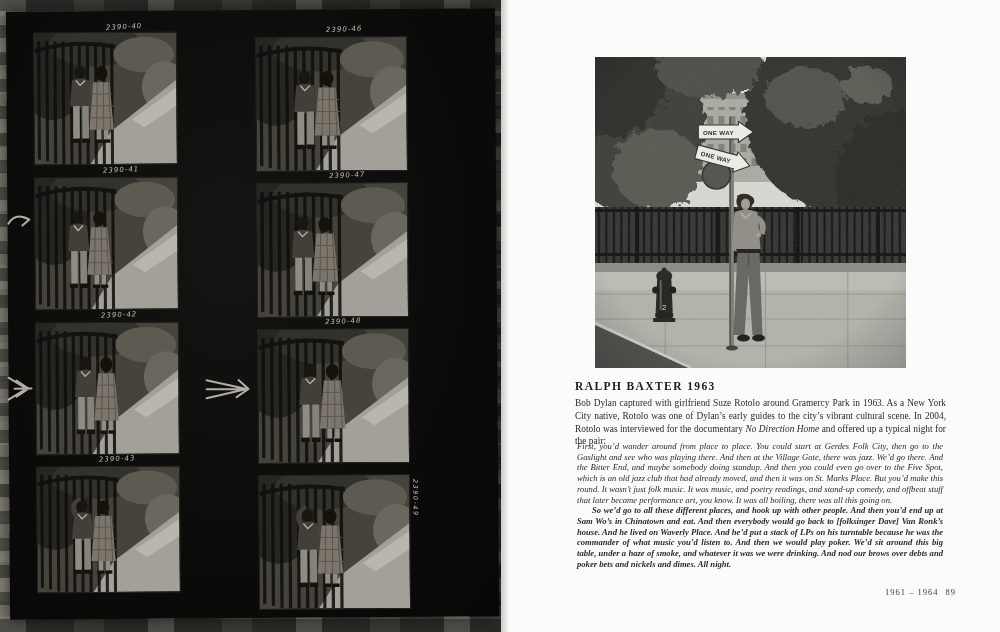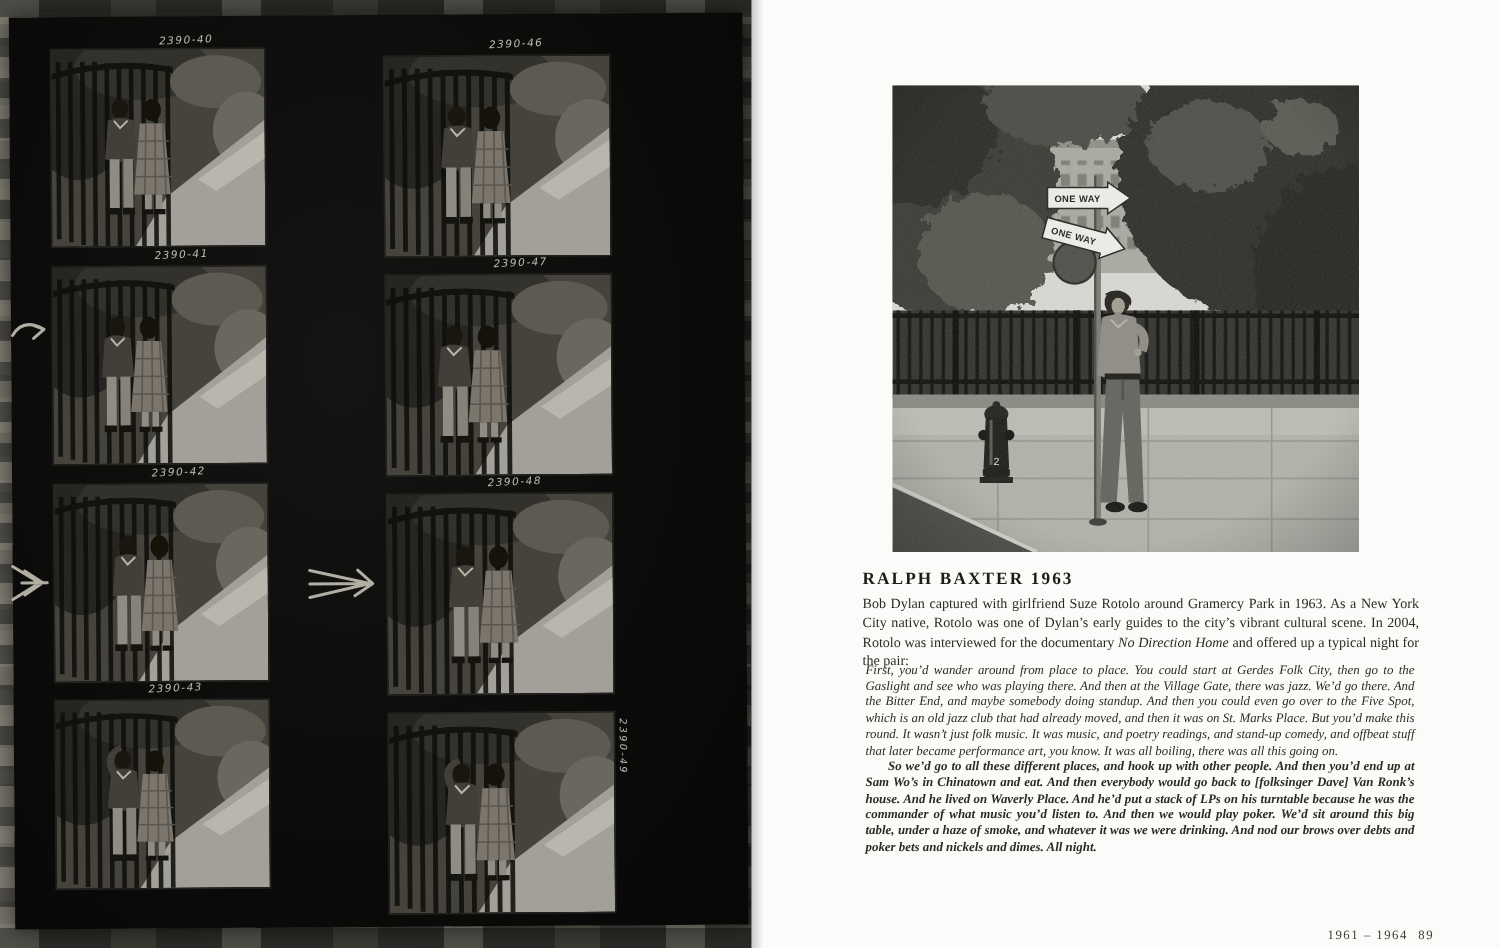--- a/index.html
+++ b/index.html
@@ -55,21 +55,21 @@
   .photo{position:absolute;left:94px;top:57px;width:311px;height:311px;background:#c8c8c2;}
   .photo svg{display:block;width:100%;height:100%;}
   .heading{position:absolute;left:74px;top:380px;margin:0;font-size:11.5px;font-weight:bold;
     letter-spacing:1.4px;color:#1c1c18;font-family:"Liberation Serif",serif;}
   .intro{position:absolute;left:74px;top:397px;width:371px;margin:0;font-size:9.4px;
     line-height:12.8px;text-align:justify;}
   .intro i{font-style:italic;}
   .quote{position:absolute;left:76px;top:441px;width:366px;font-style:italic;font-size:8.6px;line-height:10.7px;text-align:justify;}
   .quote p{margin:0;}
   .quote p.indent{text-indent:15px;font-weight:bold;}
-  .folio{position:absolute;right:44px;top:618px;font-size:8.5px;letter-spacing:1px;color:#3c3c38;}
+  .folio{position:absolute;right:44px;top:587px;font-size:8.5px;letter-spacing:1px;color:#3c3c38;}
   .folio .pageno{margin-left:7px;}
   .sign-text{font:bold 6.2px "Liberation Sans",sans-serif;fill:#1e1e1a;letter-spacing:.3px;}
 </style>
 </head>
 <body>
 
 <div class="spread">
 
   <div class="page-left">
     <div class="fabric"></div>

